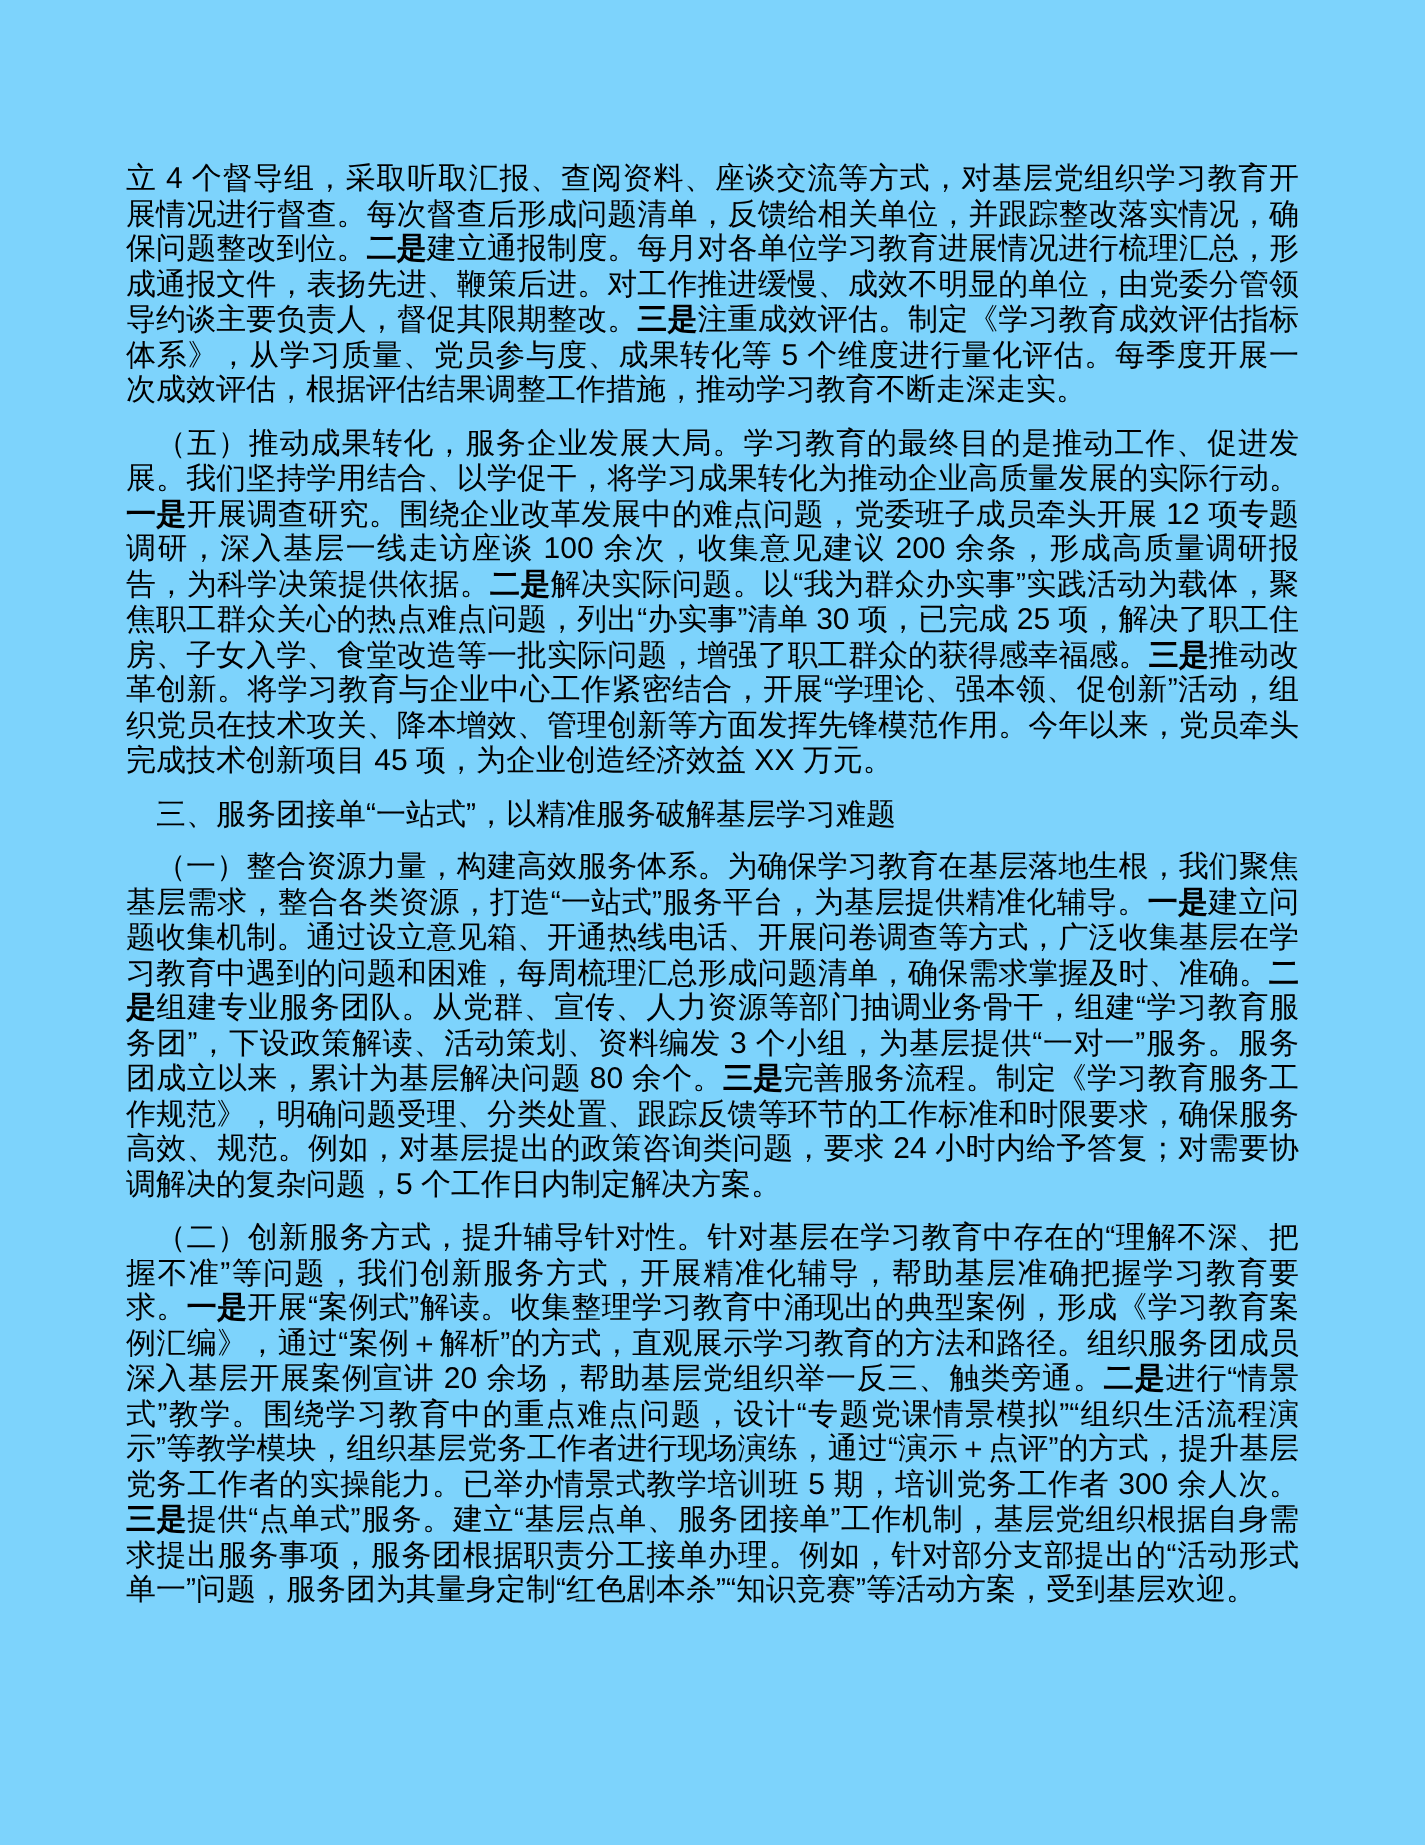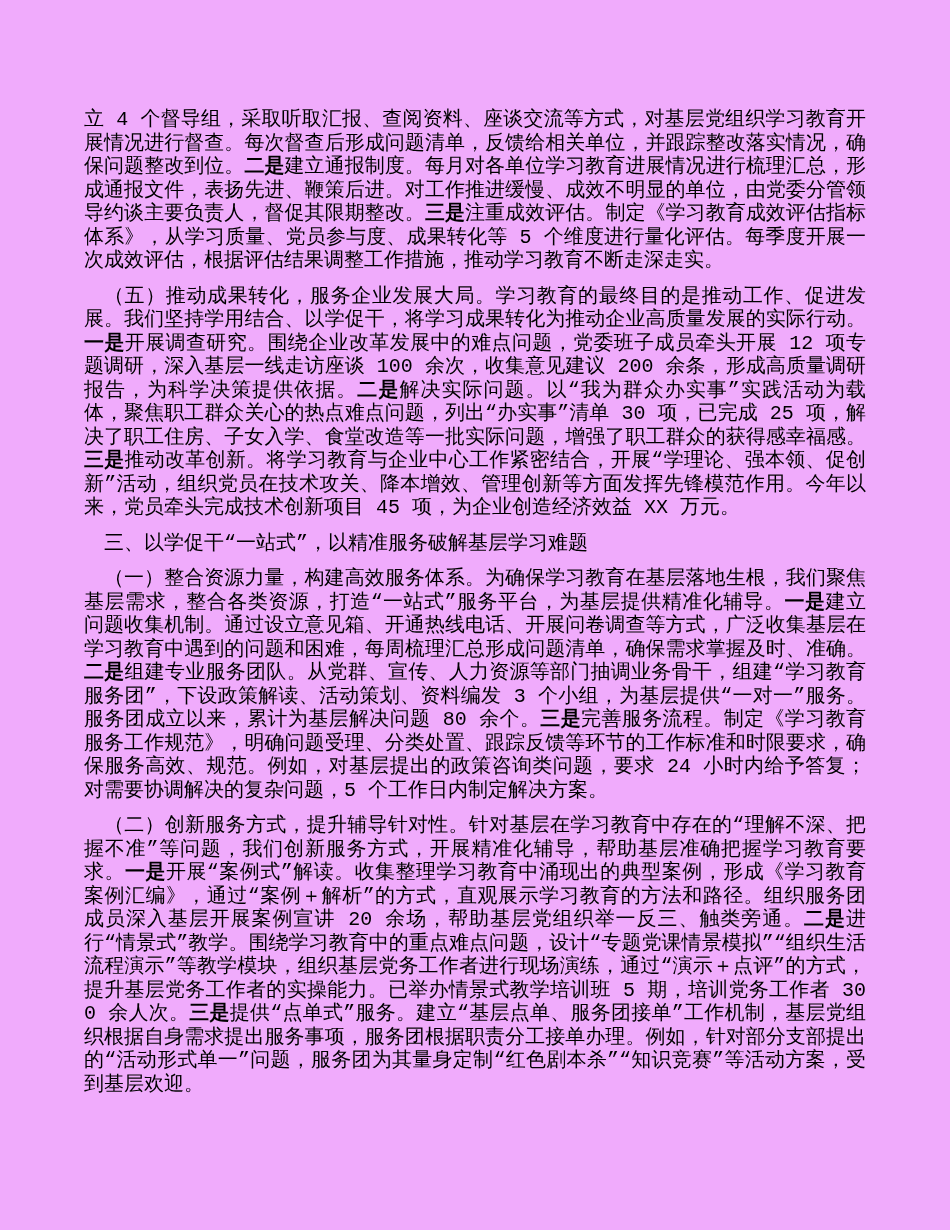--- a/index.html
+++ b/index.html
@@ -9,24 +9,24 @@
   }
   body {
     width: 950px;
     height: 1230px;
     overflow: hidden;
   }
   .page {
     box-sizing: border-box;
     width: 950px;
     height: 1230px;
-    background: #f0abfc;
+    background: #7dd3fc;
     padding: 108px 84px 0 84px;
     color: #000000;
-    font-family: Liberation Mono, monospace;
+    font-family: Liberation Sans, sans-serif;
     font-size: 20px;
     line-height: 23.5px;
     text-align: justify;
     text-justify: inter-ideograph;
   }
   .para {
     margin: 0 0 12px 0;
     word-break: break-all;
   }
   .para.indent {
@@ -39,17 +39,17 @@
     font-weight: bold;
   }
 </style>
 </head>
 <body>
 
 <div class="page">
   <div>
       <p class="para"><span>立 4 个督导组，采取听取汇报、查阅资料、座谈交流等方式，对基层党组织学习教育开展情况进行督查。每次督查后形成问题清单，反馈给相关单位，并跟踪整改落实情况，确保问题整改到位。</span><b>二是</b><span>建立通报制度。每月对各单位学习教育进展情况进行梳理汇总，形成通报文件，表扬先进、鞭策后进。对工作推进缓慢、成效不明显的单位，由党委分管领导约谈主要负责人，督促其限期整改。</span><b>三是</b><span>注重成效评估。制定《学习教育成效评估指标体系》，从学习质量、党员参与度、成果转化等 5 个维度进行量化评估。每季度开展一次成效评估，根据评估结果调整工作措施，推动学习教育不断走深走实。</span></p>
       <p class="para indent"><span>（五）推动成果转化，服务企业发展大局。学习教育的最终目的是推动工作、促进发展。我们坚持学用结合、以学促干，将学习成果转化为推动企业高质量发展的实际行动。</span><b>一是</b><span>开展调查研究。围绕企业改革发展中的难点问题，党委班子成员牵头开展 12 项专题调研，深入基层一线走访座谈 100 余次，收集意见建议 200 余条，形成高质量调研报告，为科学决策提供依据。</span><b>二是</b><span>解决实际问题。以“我为群众办实事”实践活动为载体，聚焦职工群众关心的热点难点问题，列出“办实事”清单 30 项，已完成 25 项，解决了职工住房、子女入学、食堂改造等一批实际问题，增强了职工群众的获得感幸福感。</span><b>三是</b><span>推动改革创新。将学习教育与企业中心工作紧密结合，开展“学理论、强本领、促创新”活动，组织党员在技术攻关、降本增效、管理创新等方面发挥先锋模范作用。今年以来，党员牵头完成技术创新项目 45 项，为企业创造经济效益 XX 万元。</span></p>
-      <p class="para indent heading"><span>三、以学促干“一站式”，以精准服务破解基层学习难题</span></p>
+      <p class="para indent heading"><span>三、服务团接单“一站式”，以精准服务破解基层学习难题</span></p>
       <p class="para indent"><span>（一）整合资源力量，构建高效服务体系。为确保学习教育在基层落地生根，我们聚焦基层需求，整合各类资源，打造“一站式”服务平台，为基层提供精准化辅导。</span><b>一是</b><span>建立问题收集机制。通过设立意见箱、开通热线电话、开展问卷调查等方式，广泛收集基层在学习教育中遇到的问题和困难，每周梳理汇总形成问题清单，确保需求掌握及时、准确。</span><b>二是</b><span>组建专业服务团队。从党群、宣传、人力资源等部门抽调业务骨干，组建“学习教育服务团”，下设政策解读、活动策划、资料编发 3 个小组，为基层提供“一对一”服务。服务团成立以来，累计为基层解决问题 80 余个。</span><b>三是</b><span>完善服务流程。制定《学习教育服务工作规范》，明确问题受理、分类处置、跟踪反馈等环节的工作标准和时限要求，确保服务高效、规范。例如，对基层提出的政策咨询类问题，要求 24 小时内给予答复；对需要协调解决的复杂问题，5 个工作日内制定解决方案。</span></p>
       <p class="para indent"><span>（二）创新服务方式，提升辅导针对性。针对基层在学习教育中存在的“理解不深、把握不准”等问题，我们创新服务方式，开展精准化辅导，帮助基层准确把握学习教育要求。</span><b>一是</b><span>开展“案例式”解读。收集整理学习教育中涌现出的典型案例，形成《学习教育案例汇编》，通过“案例＋解析”的方式，直观展示学习教育的方法和路径。组织服务团成员深入基层开展案例宣讲 20 余场，帮助基层党组织举一反三、触类旁通。</span><b>二是</b><span>进行“情景式”教学。围绕学习教育中的重点难点问题，设计“专题党课情景模拟”“组织生活流程演示”等教学模块，组织基层党务工作者进行现场演练，通过“演示＋点评”的方式，提升基层党务工作者的实操能力。已举办情景式教学培训班 5 期，培训党务工作者 300 余人次。</span><b>三是</b><span>提供“点单式”服务。建立“基层点单、服务团接单”工作机制，基层党组织根据自身需求提出服务事项，服务团根据职责分工接单办理。例如，针对部分支部提出的“活动形式单一”问题，服务团为其量身定制“红色剧本杀”“知识竞赛”等活动方案，受到基层欢迎。</span></p>
     </div>
 </div>
 
 </body></html>

